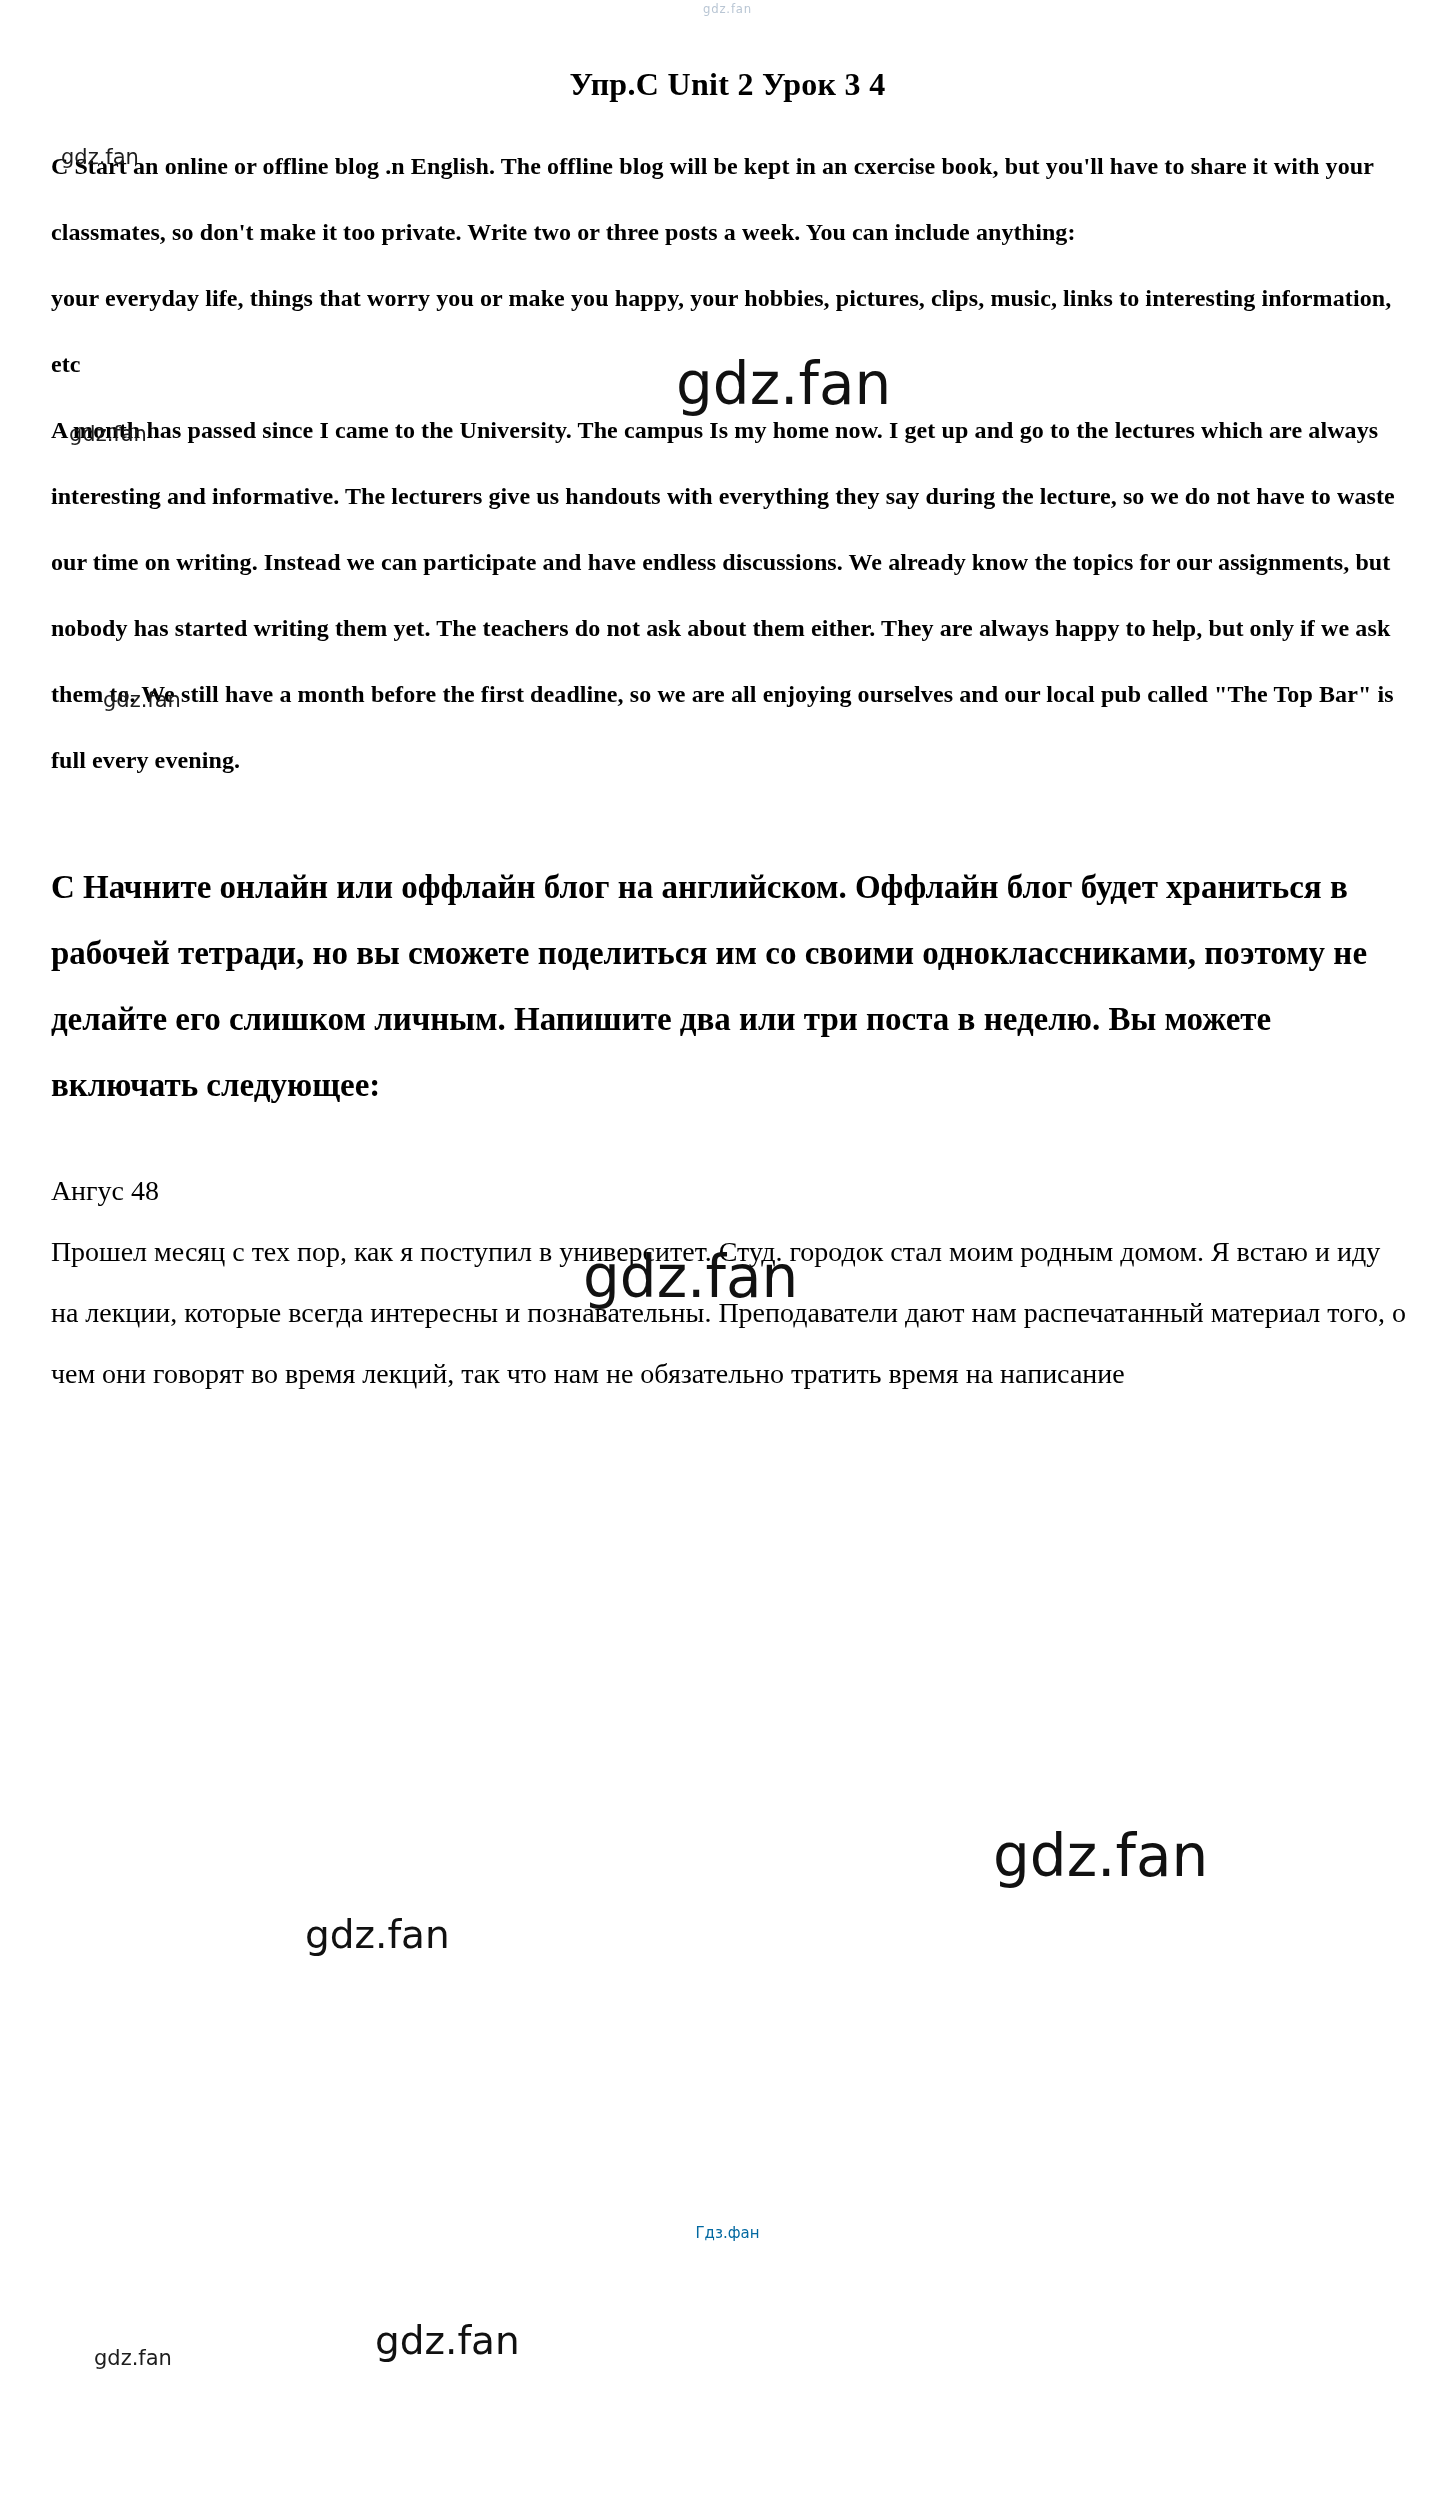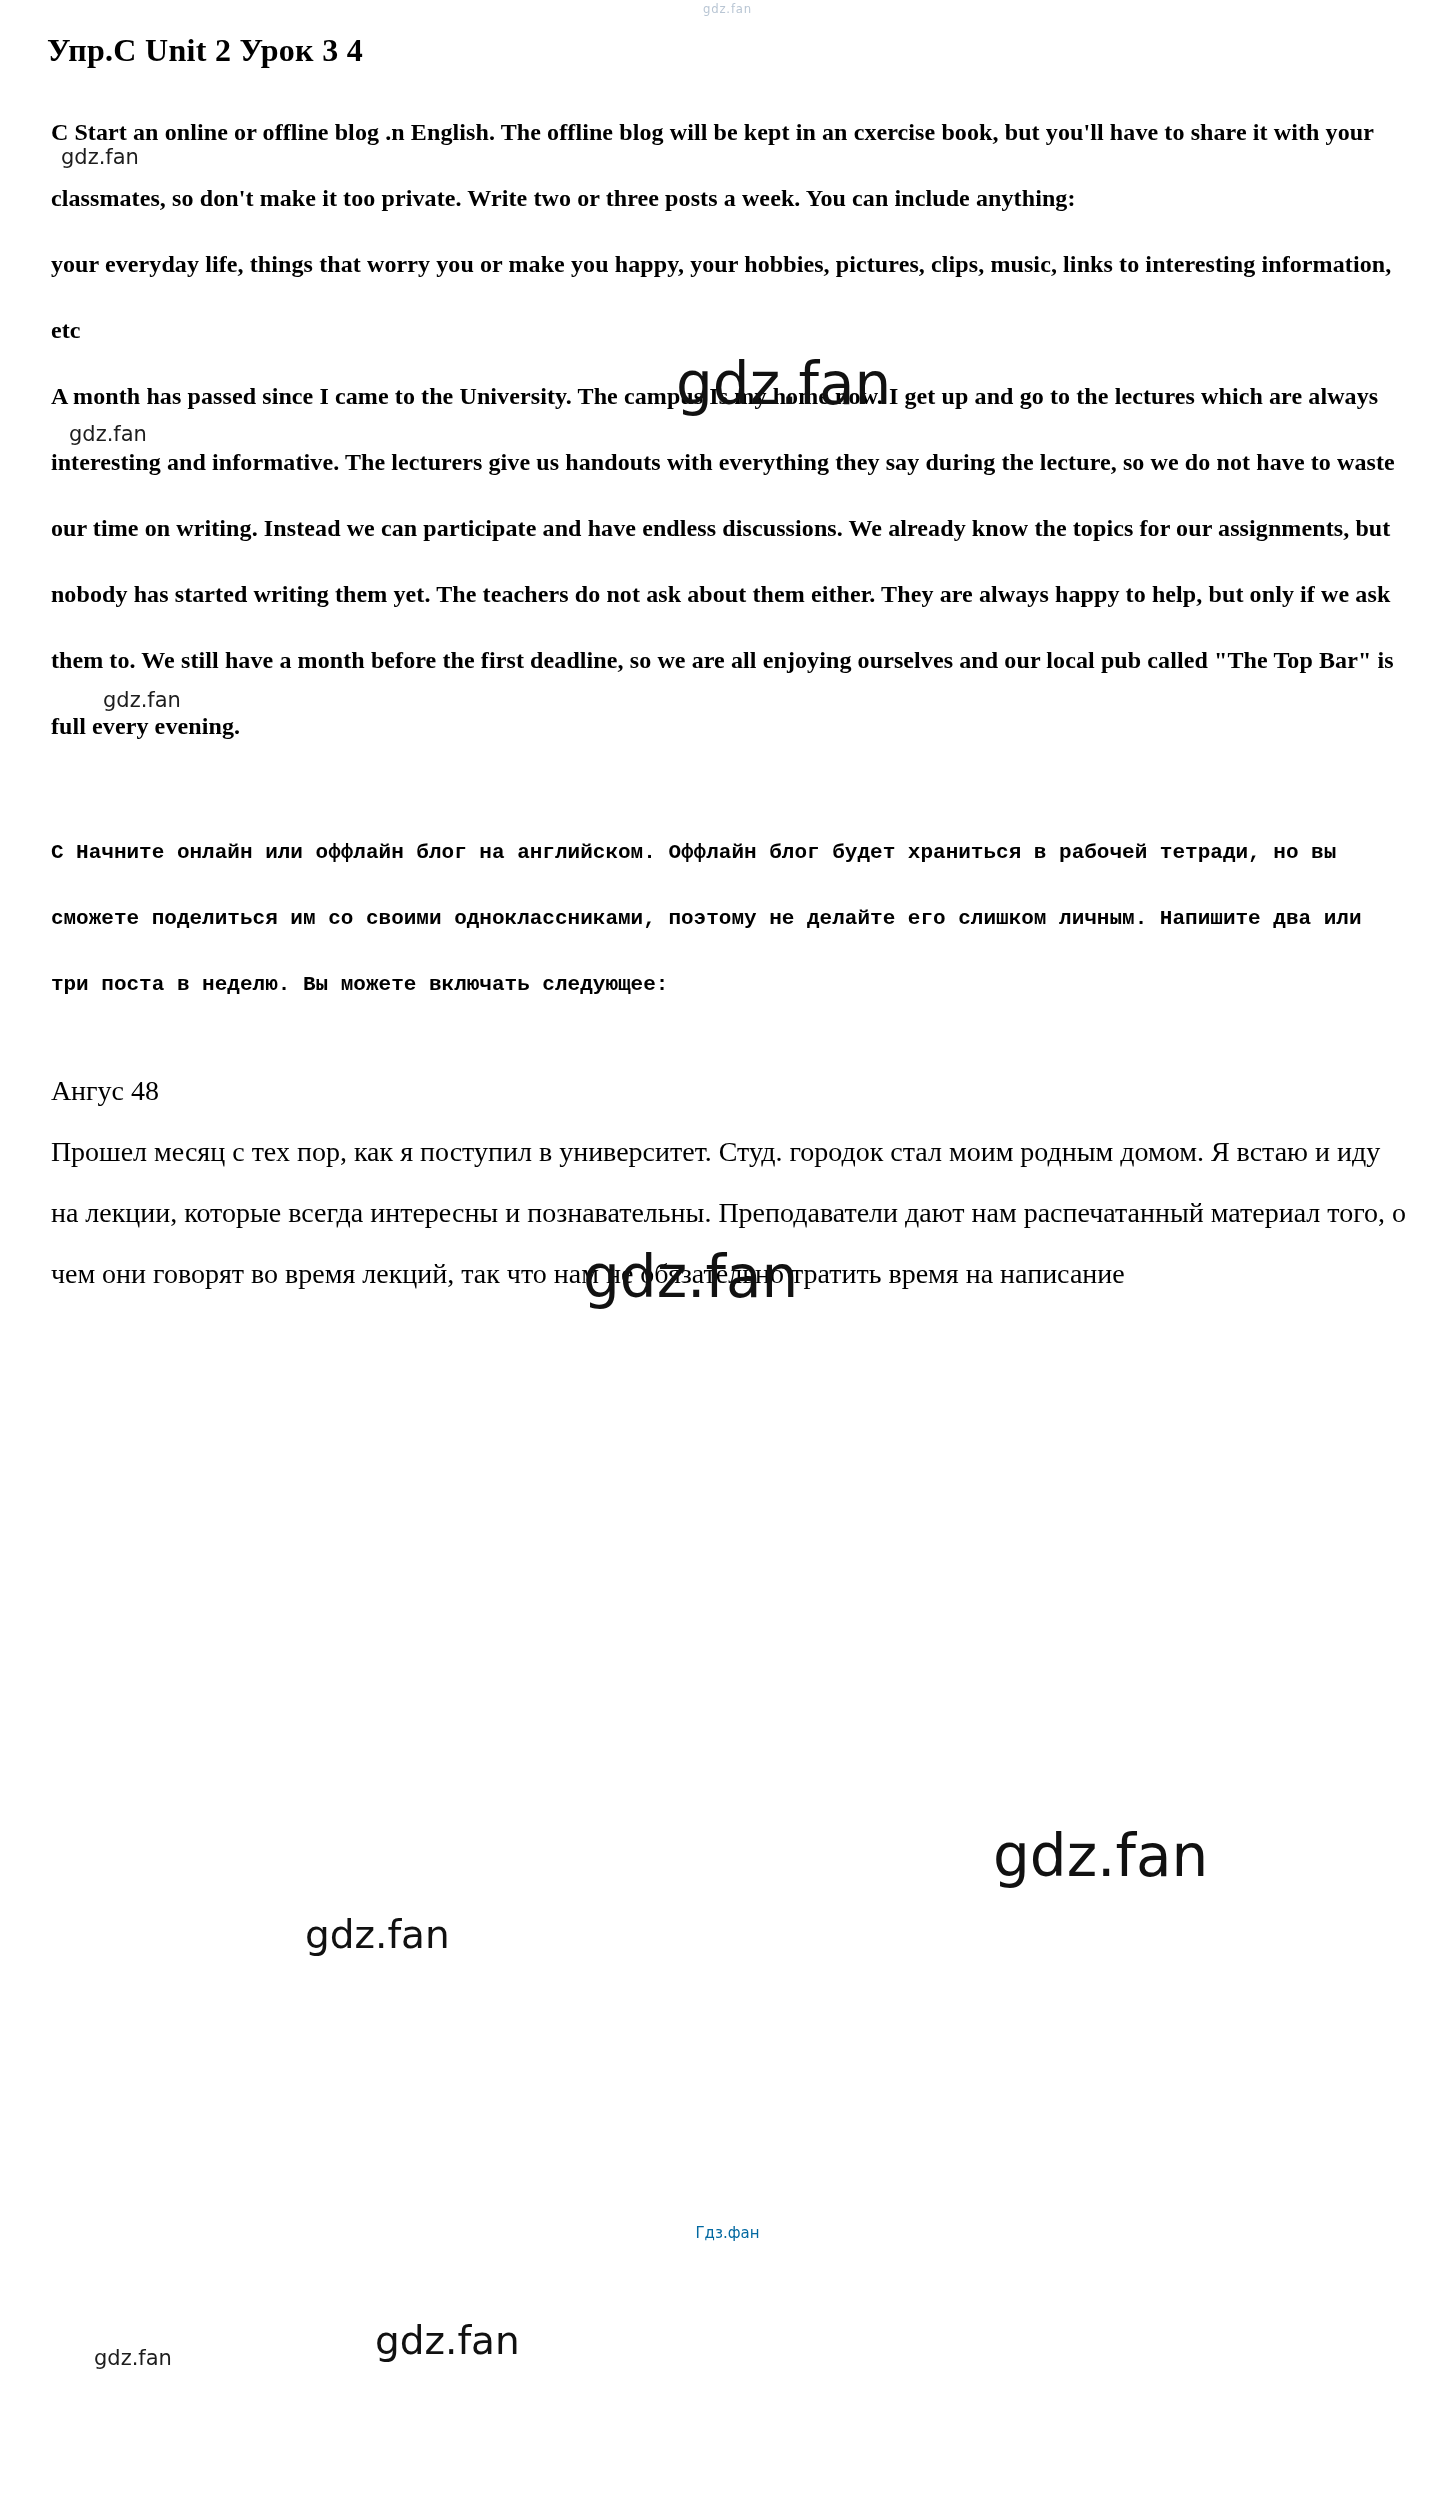--- a/index.html
+++ b/index.html
@@ -28,21 +28,22 @@
     left: 0;
     width: 100%;
     text-align: center;
     font-family: "DejaVu Sans", sans-serif;
     font-size: 11.7px;
     color: #b9c6d4;
     letter-spacing: 0.8px;
   }
   .doc-title {
     margin: 0;
-    padding-top: 32px;
+    padding-top: 66px;
+    text-align: center;
     font-family: "Liberation Serif", serif;
     font-weight: bold;
     font-size: 32px;
     letter-spacing: 0.3px;
   }
   .content {
     position: relative;
     margin-top: 30px;
     padding-left: 3.9px;
   }
@@ -50,23 +51,23 @@
     margin: 0;
   }
   .en-bold {
     font-family: "Liberation Serif", serif;
     font-weight: bold;
     font-size: 24px;
     line-height: 66px;
     letter-spacing: 0.1px;
   }
   .ru-bold {
-    font-family: Liberation Mono, monospace;
+    font-family: Liberation Serif, serif;
     font-weight: bold;
-    font-size: 21px;
+    font-size: 33px;
     line-height: 66px;
   }
   .ru-plain {
     font-family: "Liberation Serif", serif;
     font-weight: normal;
     font-size: 28px;
     line-height: 61px;
   }
   .gap-lg { height: 61px; }
   .gap-md { height: 42px; }

